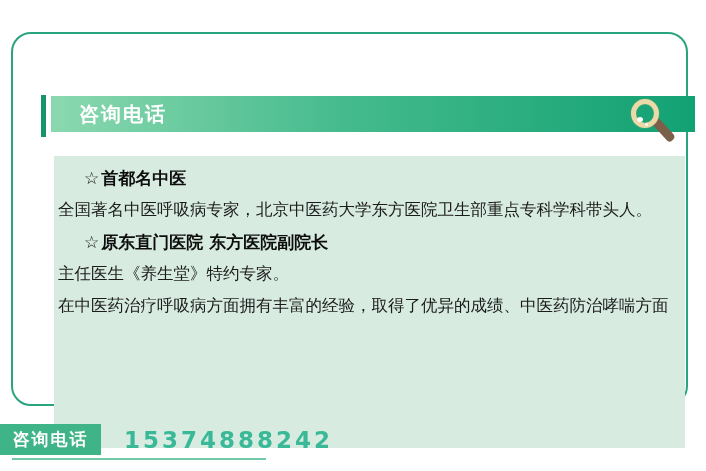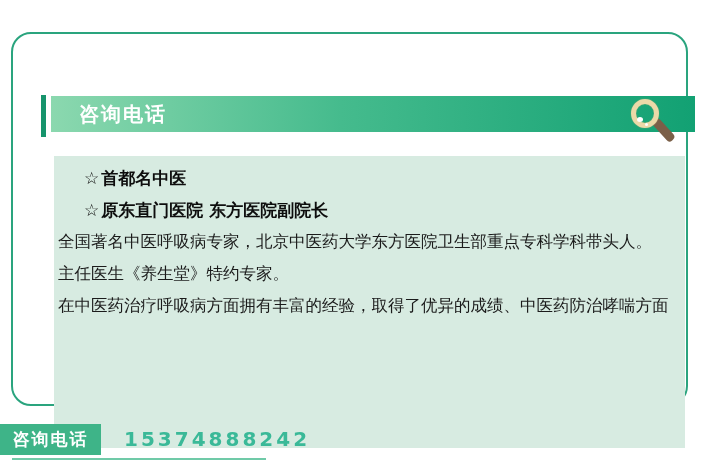--- a/index.html
+++ b/index.html
@@ -91,21 +91,21 @@
     letter-spacing: 2px;
     text-align: center;
     line-height: 31px;
     border: none;
     cursor: pointer;
   }
   .phone-number {
     position: absolute;
     left: 124px; top: 427px;
     color: #3ab998;
-    font-size: 20px;
+    font-size: 23px;
     font-weight: bold;
     letter-spacing: 3px;
     cursor: pointer;
   }
   .phone-underline {
     position: absolute;
     left: 12px; top: 458px;
     width: 254px; height: 2px;
     background: #70caa8;
   }
@@ -123,22 +123,22 @@
 
   <div class="magnifier">
     <span class="mag-handle"></span>
     <span class="mag-ring"></span>
     <span class="mag-spark1"></span>
     <span class="mag-spark2"></span>
   </div>
 
   <div class="panel">
     <div class="line highlight"><span class="star">☆</span><span>首都名中医</span></div>
+    <div class="line">全国著名中医呼吸病专家，北京中医药大学东方医院卫生部重点专科学科带头人。</div>
     <div class="line highlight"><span class="star">☆</span><span>原东直门医院 东方医院副院长</span></div>
-    <div class="line">全国著名中医呼吸病专家，北京中医药大学东方医院卫生部重点专科学科带头人。</div>
     <div class="line">主任医生《养生堂》特约专家。</div>
     <div class="line">在中医药治疗呼吸病方面拥有丰富的经验，取得了优异的成绩、中医药防治哮喘方面</div>
   </div>
 
 </div>
 
 <button class="phone-label">咨询电话</button>
 <div class="phone-number">15374888242</div>
 <div class="phone-underline"></div>
 

